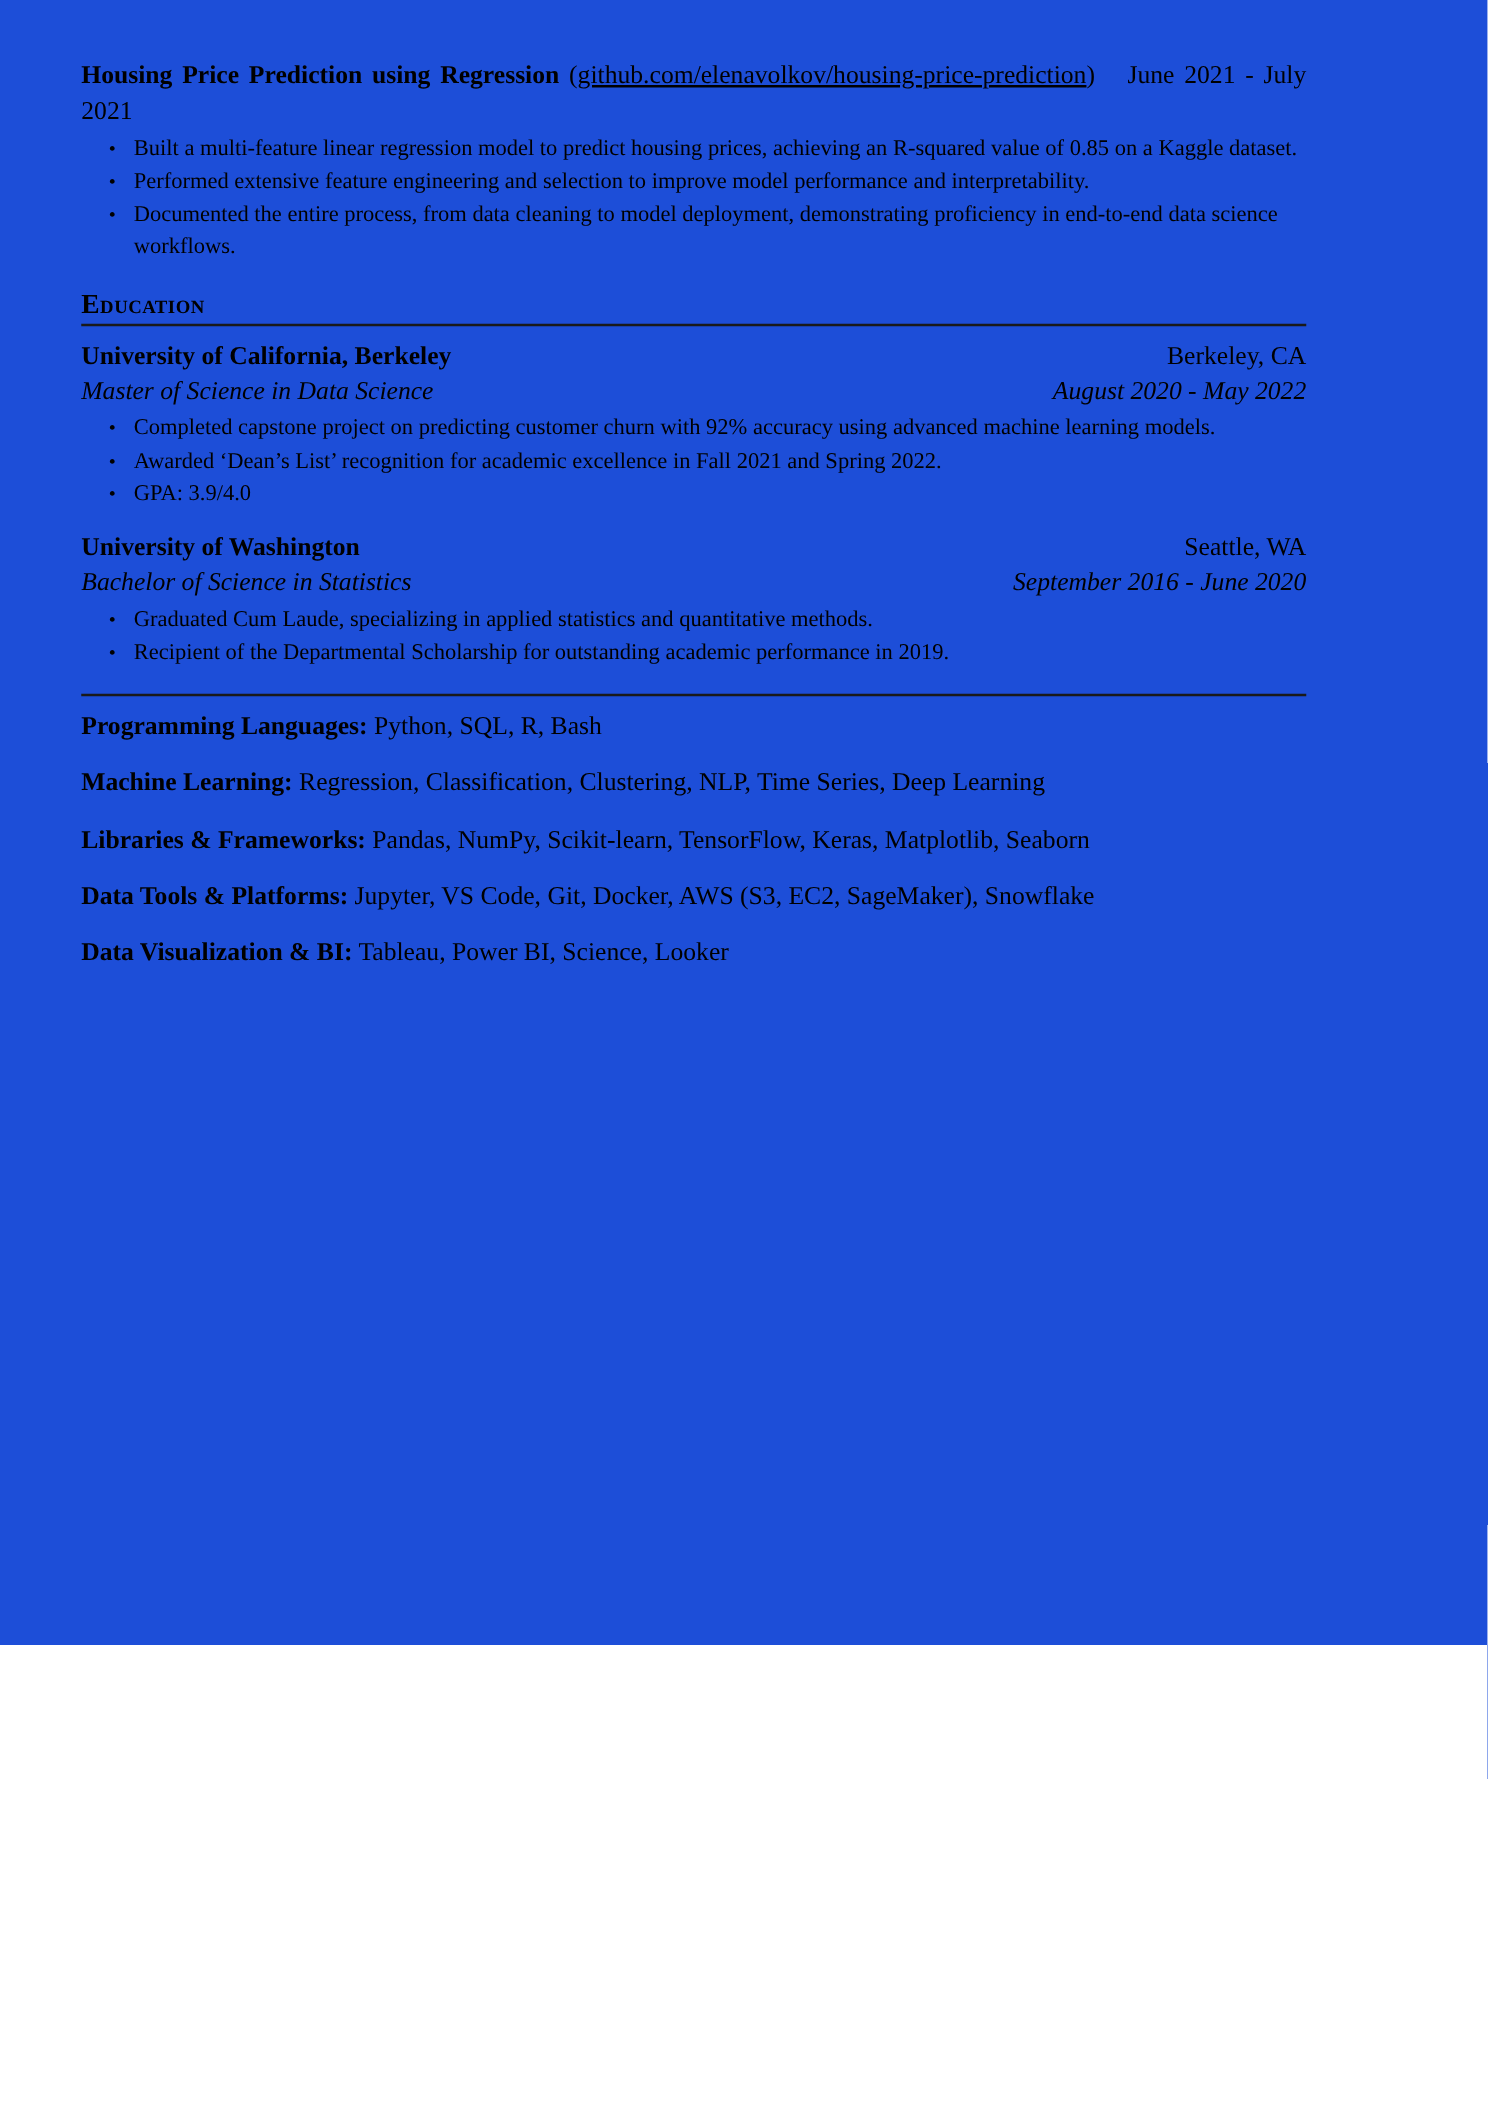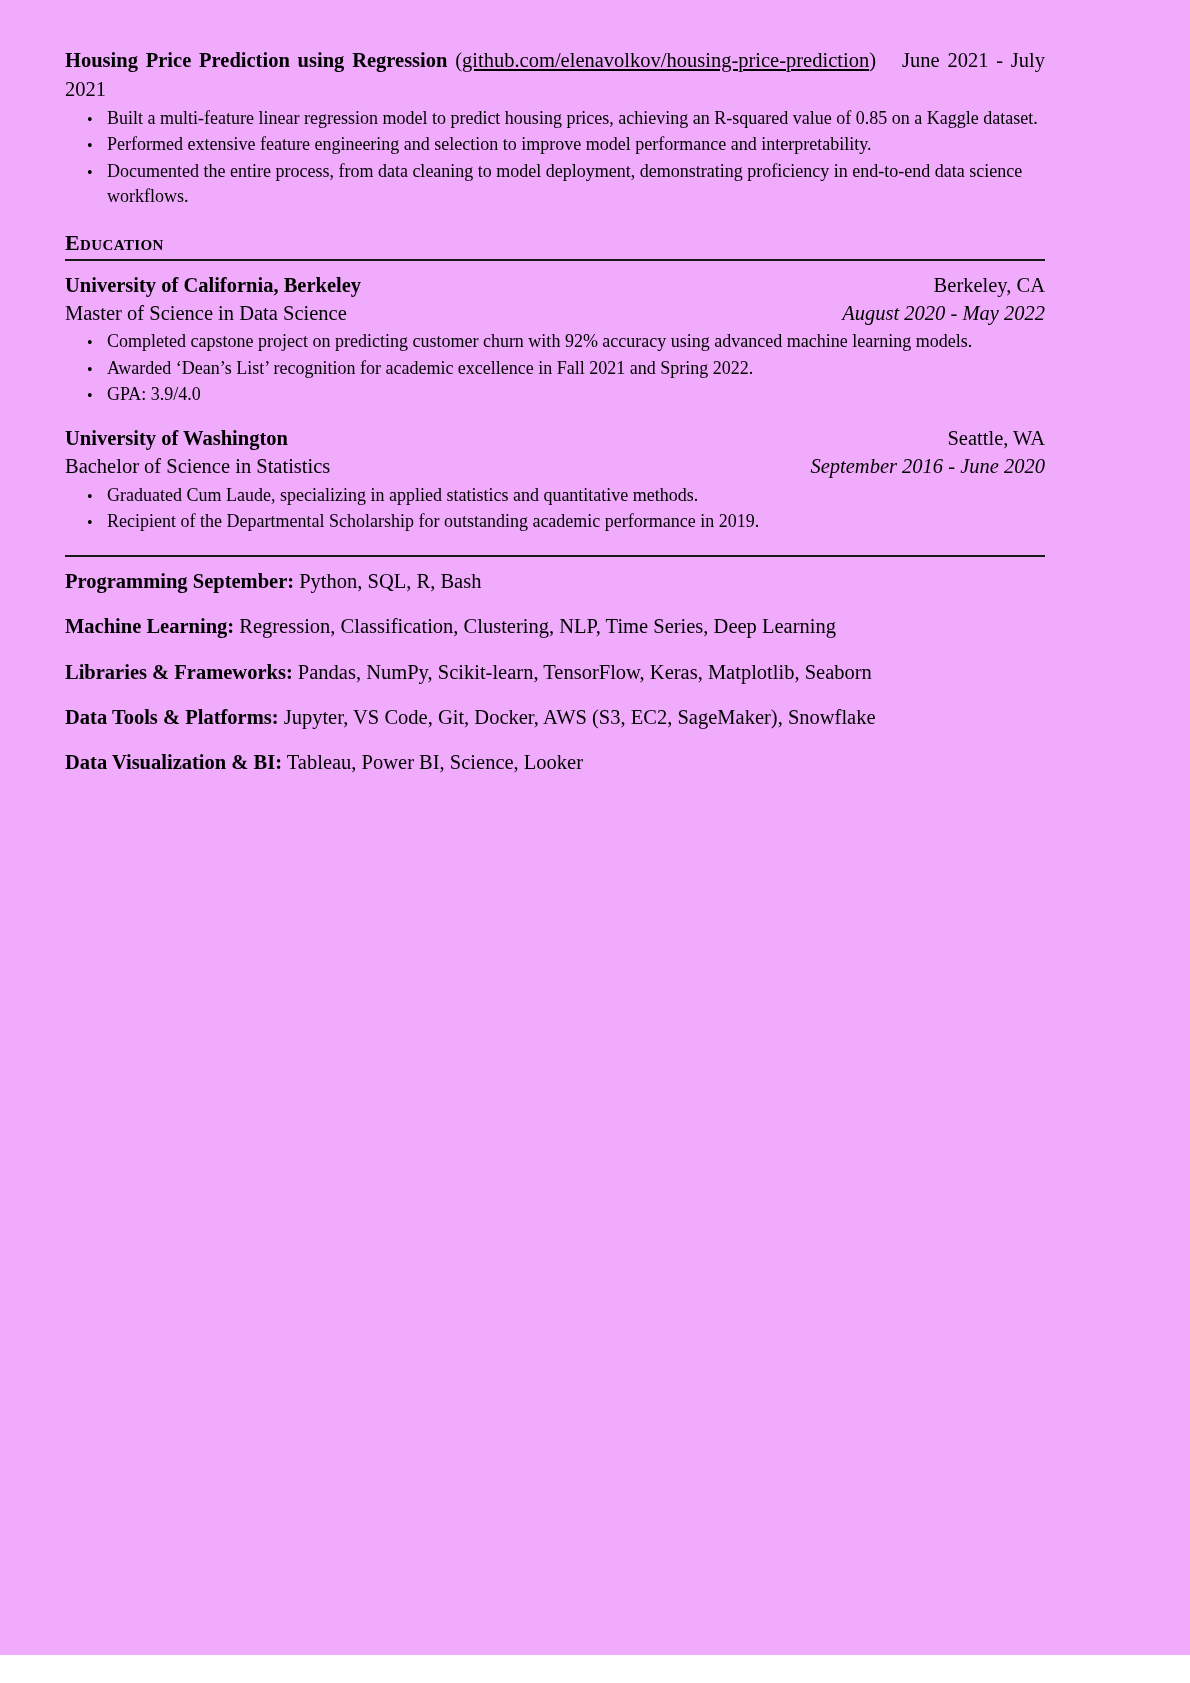--- a/index.html
+++ b/index.html
@@ -3,22 +3,22 @@
 <meta charset="utf-8">
 <style>
   html, body {
     margin: 0;
     padding: 0;
     background: #ffffff;
   }
   .page {
     position: relative;
     width: 1190px;
-    height: 1655px;
-    background: #f0abfc;
+    height: 1316px;
+    background: #1d4ed8;
     font-family: "Liberation Serif", "DejaVu Serif", serif;
     color: #000000;
     box-sizing: border-box;
     padding: 16px;
     overflow: hidden;
   }
   .content {
     position: absolute;
     left: 65px;
     top: 46px;
@@ -89,21 +89,21 @@
     display: flex;
     justify-content: space-between;
     align-items: baseline;
     width: 100%;
     font-size: 20.5px;
     line-height: 1.38;
   }
   .row .left { text-align: left; }
   .row .right { text-align: left; white-space: nowrap; }
   .row.primary .left { font-weight: bold; }
-  .row.secondary .left { }
+  .row.secondary .left { font-style: italic; }
   .row.secondary .right { font-style: italic; }
 
   .edu-block { margin-bottom: 2px; }
   .edu-block + .edu-block { margin-top: 17px; }
 
   
   .skills-list { margin-top: 1px; }
   .skill-line {
     font-size: 20.5px;
     line-height: 1.38;
@@ -161,21 +161,21 @@
           <li>Graduated Cum Laude, specializing in applied statistics and quantitative methods.</li>
           <li>Recipient of the Departmental Scholarship for outstanding academic performance in 2019.</li>
         </ul>
       </div>
     </div>
 
     <div class="section">
       <div class="rule"></div>
 
       <div class="skills-list">
-        <p class="skill-line"><span class="cat">Programming September:</span><span> </span><span>Python, SQL, R, Bash</span></p>
+        <p class="skill-line"><span class="cat">Programming Languages:</span><span> </span><span>Python, SQL, R, Bash</span></p>
 
         <p class="skill-line"><span class="cat">Machine Learning:</span><span> </span><span>Regression, Classification, Clustering, NLP, Time Series, Deep Learning</span></p>
 
         <p class="skill-line"><span class="cat">Libraries &amp; Frameworks:</span><span> </span><span>Pandas, NumPy, Scikit-learn, TensorFlow, Keras, Matplotlib, Seaborn</span></p>
 
         <p class="skill-line"><span class="cat">Data Tools &amp; Platforms:</span><span> </span><span>Jupyter, VS Code, Git, Docker, AWS (S3, EC2, SageMaker), Snowflake</span></p>
 
         <p class="skill-line"><span class="cat">Data Visualization &amp; BI:</span><span> </span><span>Tableau, Power BI, Science, Looker</span></p>
       </div>
     </div>

